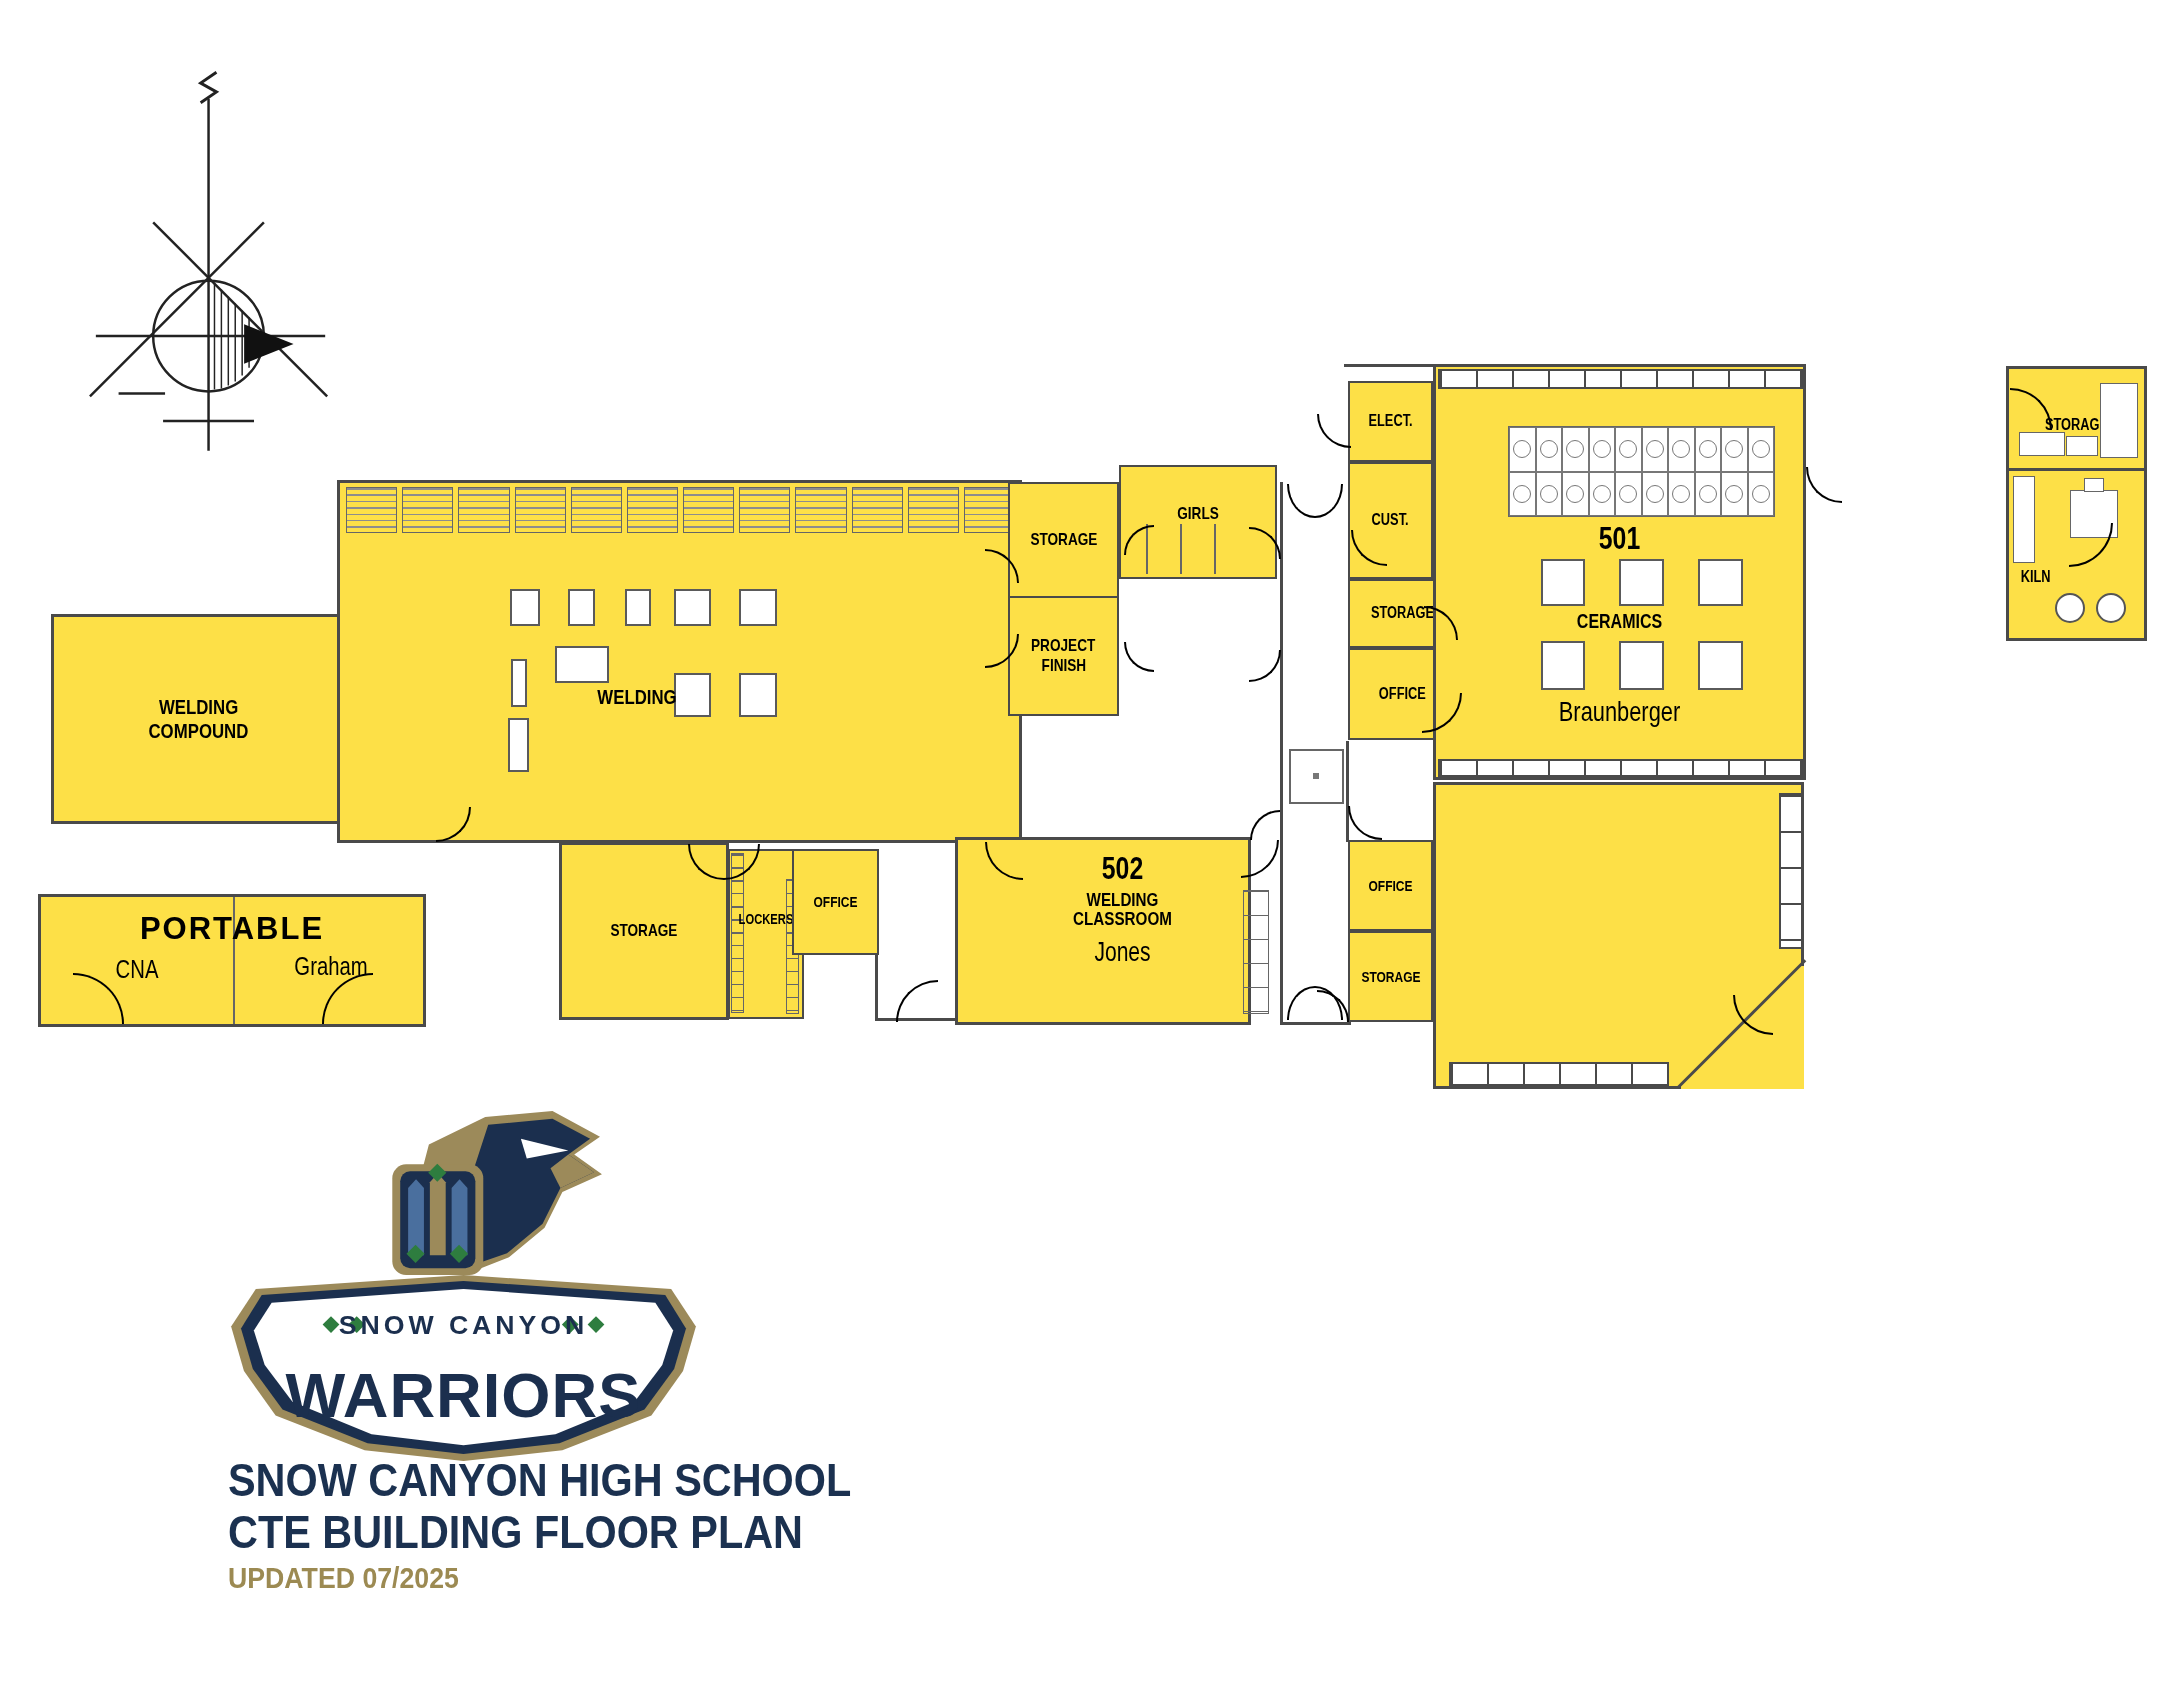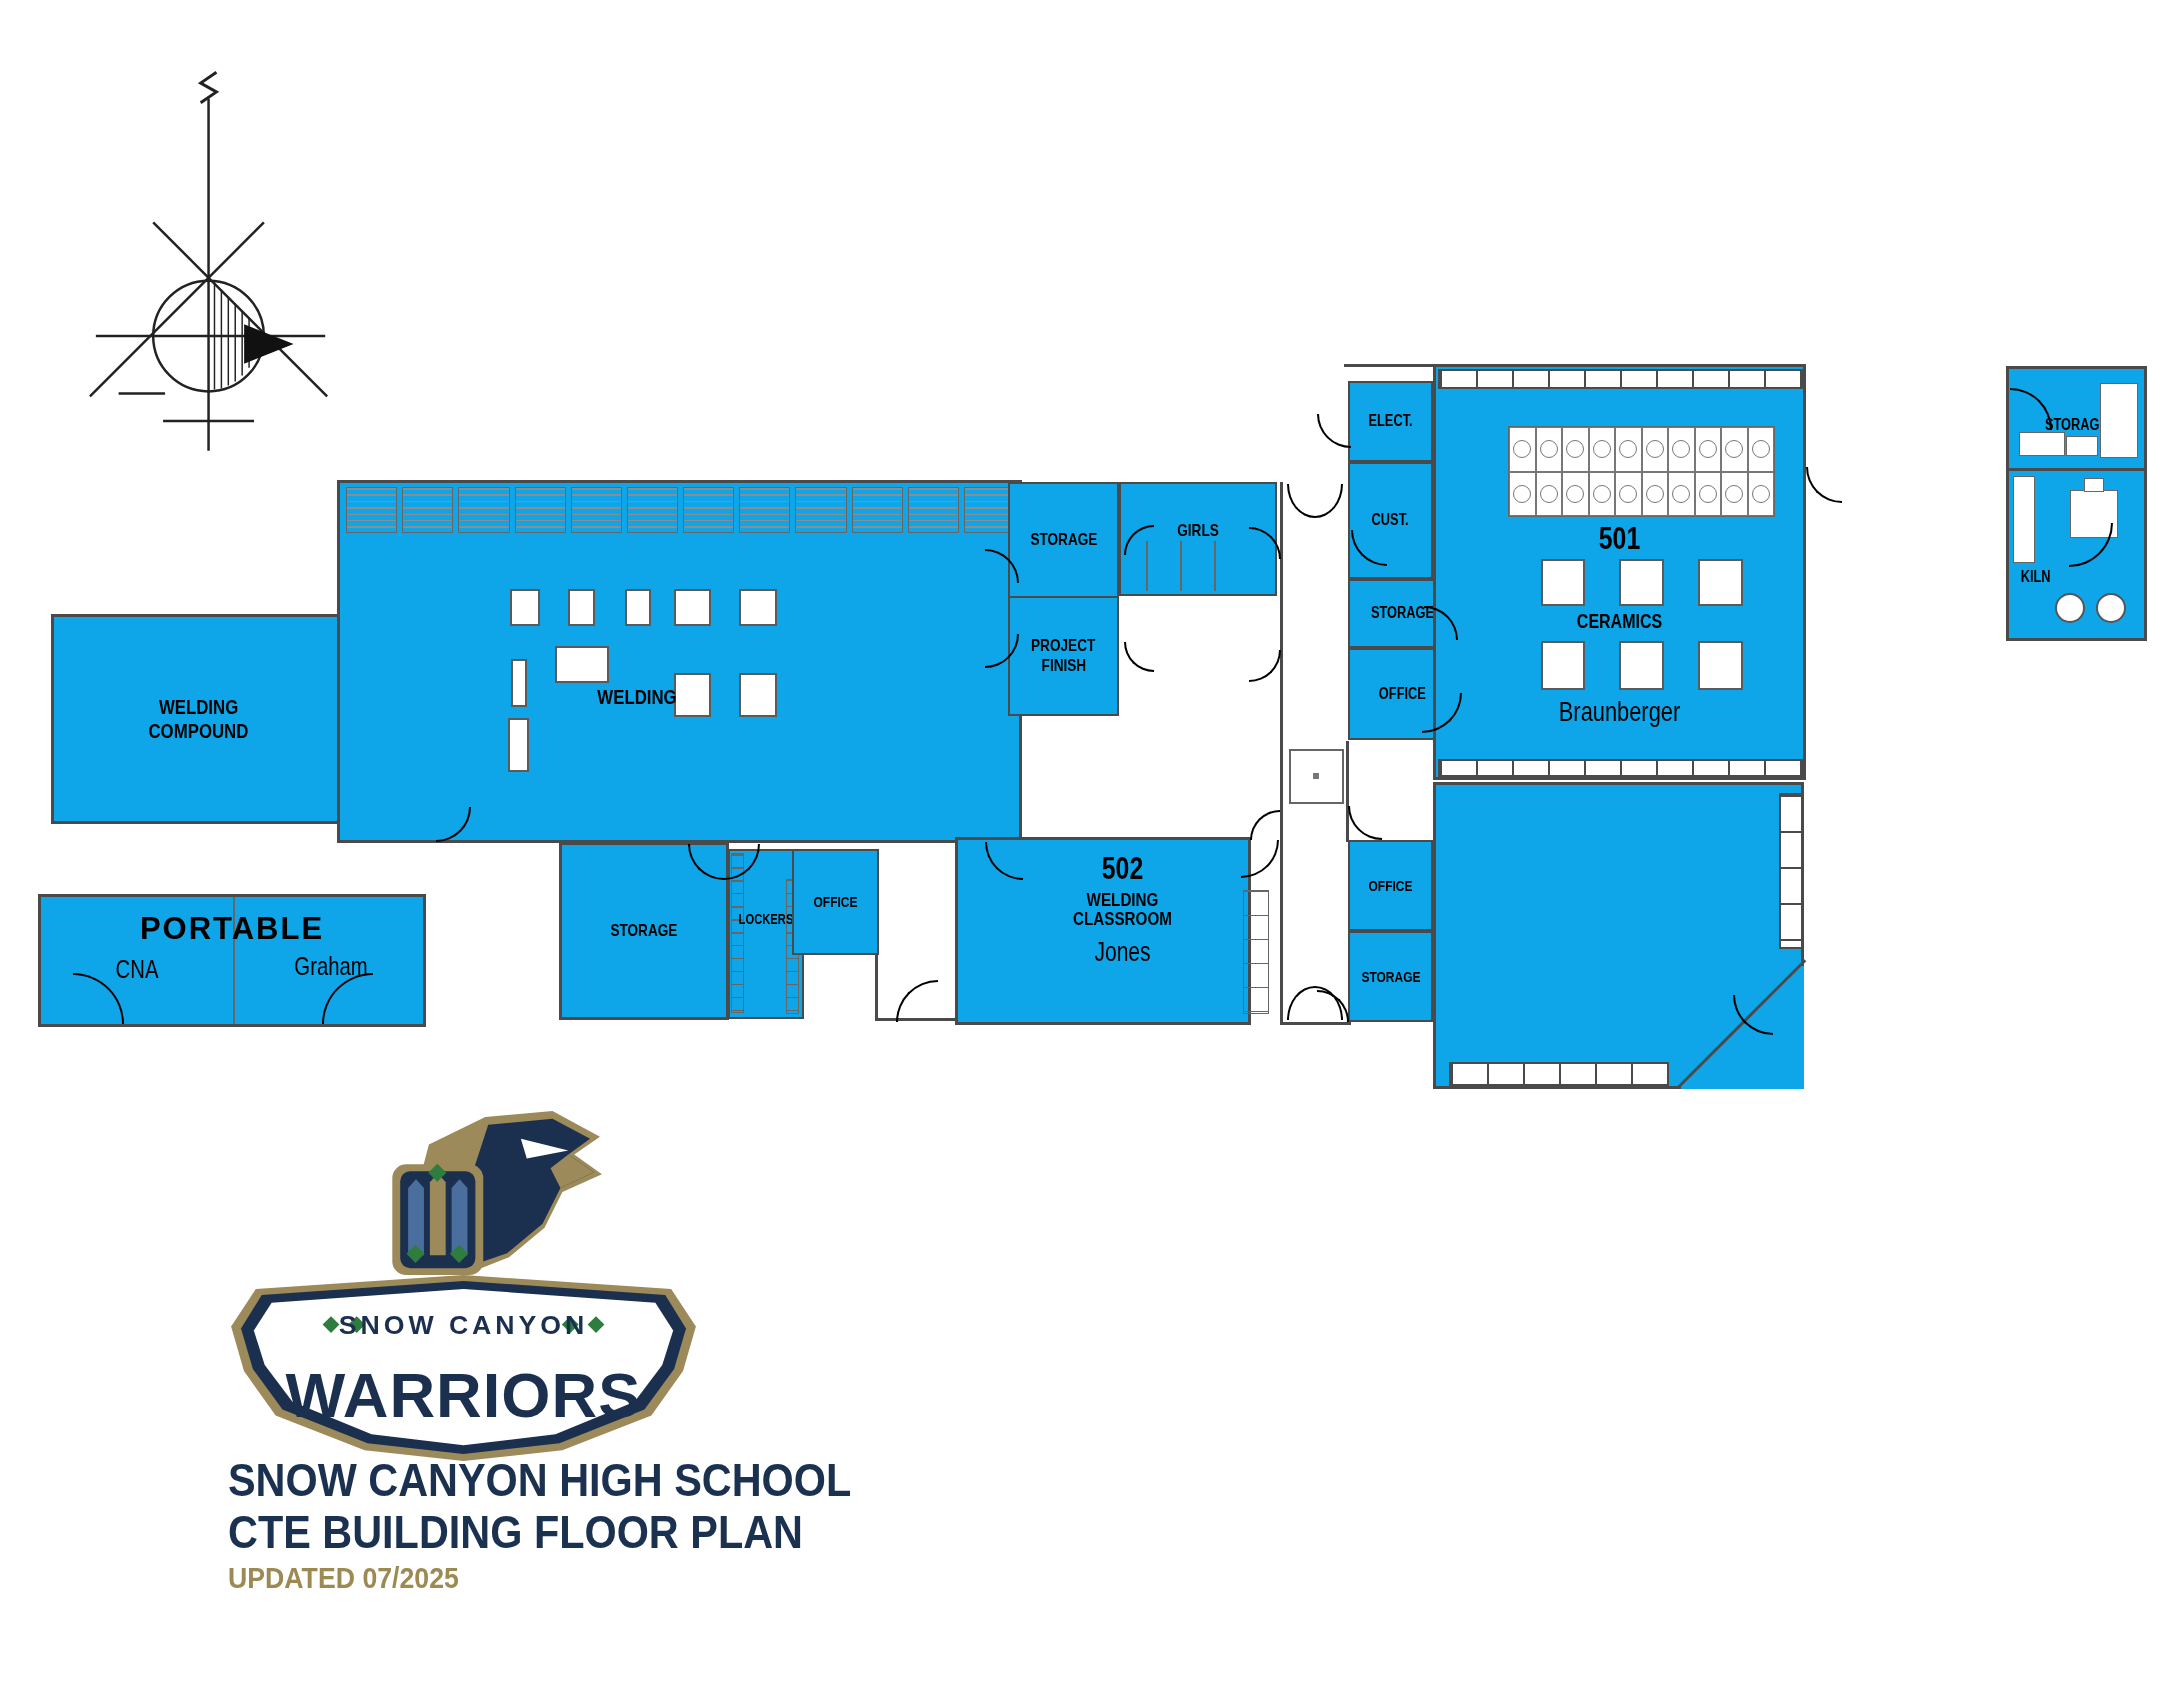--- a/index.html
+++ b/index.html
@@ -1,18 +1,18 @@
 <!DOCTYPE html>
 <html><head>
 <meta charset="utf-8">
 <style>
   html,body{margin:0;padding:0;background:#fff;}
   #canvas{position:relative;width:2178px;height:1683px;background:#fff;overflow:hidden;
           font-family:"Liberation Sans",sans-serif;}
-  .room{position:absolute;box-sizing:border-box;border:2.5px solid #4a4a4a;background:#0ea5e9;
+  .room{position:absolute;box-sizing:border-box;border:2.5px solid #4a4a4a;background:#fde047;
         display:flex;flex-direction:column;align-items:center;justify-content:center;gap:2px;}
   .ext{border-width:3px;}
   .noflex{display:block;}
   .lbl{font-weight:bold;color:#000;transform:scaleX(.8);white-space:nowrap;line-height:1.05;text-align:center;}
   .nm{font-weight:400;transform:scaleX(.78);white-space:nowrap;color:#000;text-align:center;}
   .wallseg{position:absolute;background:#4a4a4a;}
   .tbl{position:absolute;border:2px solid #5a5a5a;background:#fff;}
   .arc{position:absolute;box-sizing:border-box;}
   .arc-tl{border-top:2.5px solid #000;border-left:2.5px solid #000;border-top-left-radius:100%;}
   .arc-tr{border-top:2.5px solid #000;border-right:2.5px solid #000;border-top-right-radius:100%;}
@@ -96,21 +96,21 @@
     <div class="abslbl lbl" style="left:0;width:594px;top:203px;font-size:21px;">WELDING</div>
   </div>
 
   <div class="room" style="left:1008px;top:482px;width:111px;height:116px;">
     <div class="lbl" style="font-size:17px;">STORAGE</div>
   </div>
   <div class="room" style="left:1008px;top:596px;width:111px;height:120px;">
     <div class="lbl" style="font-size:17px;">PROJECT</div>
     <div class="lbl" style="font-size:17px;">FINISH</div>
   </div>
-  <div class="room noflex" style="left:1119px;top:482px;width:158px;height:114px;">
+  <div class="room noflex" style="left:1119px;top:465px;width:158px;height:114px;">
     <div class="abslbl lbl" style="top:38px;font-size:17px;">GIRLS</div>
     <div class="stalls" style="left:25px;top:57px;width:101px;height:50px;"></div>
   </div>
 
   <div class="room ext" style="left:559px;top:842px;width:170px;height:178px;">
     <div class="lbl" style="font-size:17px;">STORAGE</div>
   </div>
   <div class="room noflex" style="left:728px;top:849px;width:76px;height:170px;">
     <div class="lockstrip" style="left:1px;top:2px;width:13px;height:160px;"></div>
     <div class="lockstrip" style="left:56px;top:28px;width:13px;height:135px;"></div>

